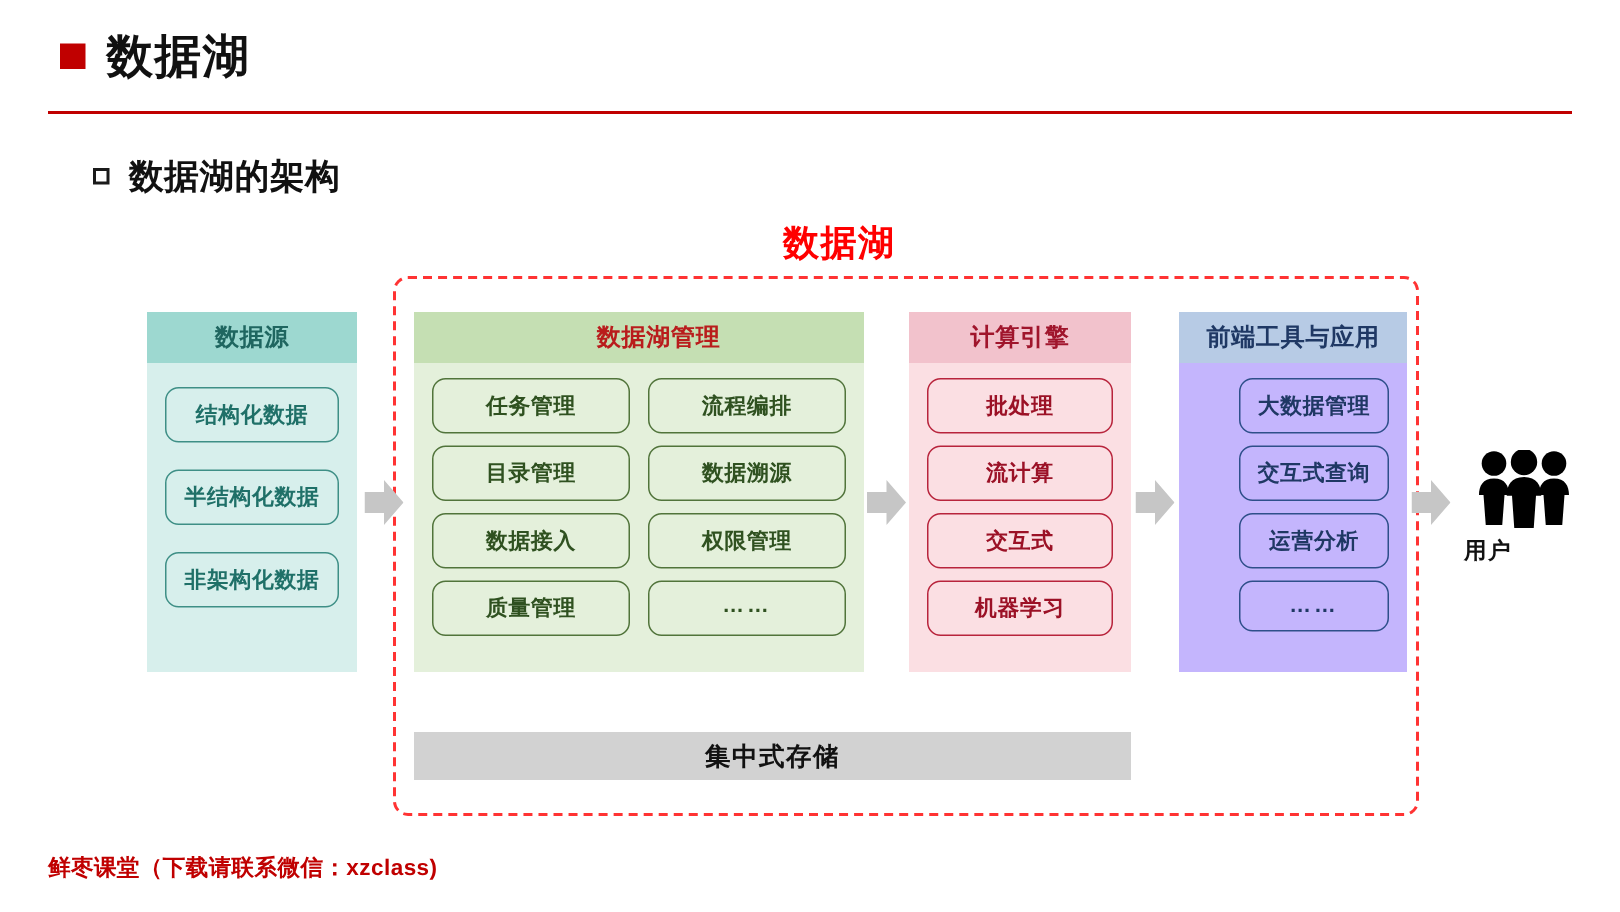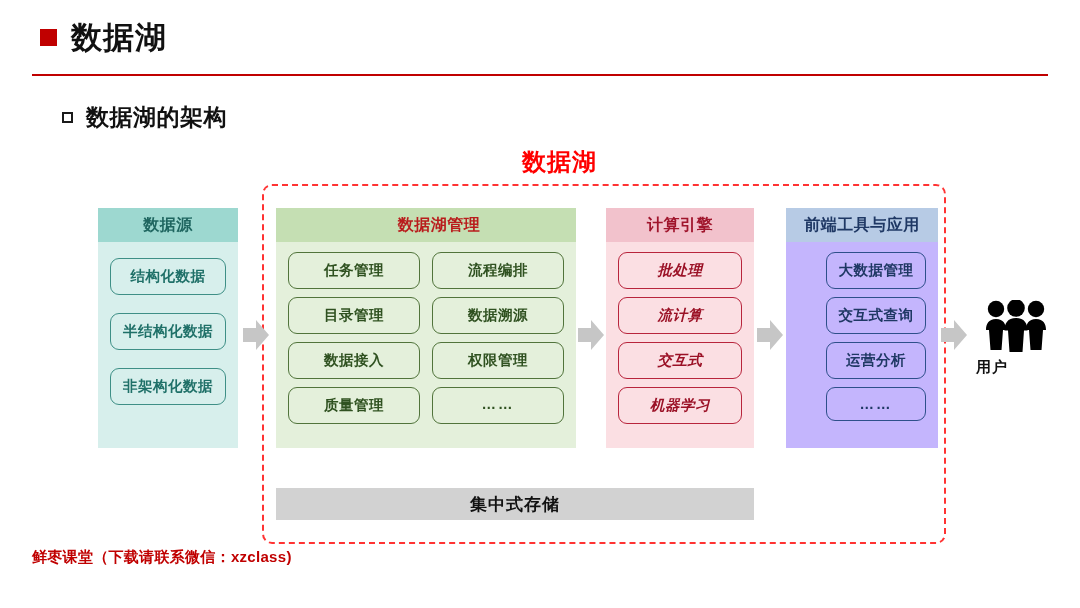--- a/index.html
+++ b/index.html
@@ -186,21 +186,20 @@
     background: #F2C2CC;
     color: #A0152C;
   }
   #col-engine .col-body {
     gap: 8px;
     padding-top: 10px;
   }
   #col-engine .chip {
     border-color: #B8243C;
     color: #9B1126;
-    font-style: italic;
   }
 
   
   #col-frontend {
     left: 786px;
     top: 68px;
     width: 152px;
     height: 240px;
     background: #c4b5fd;
   }
@@ -289,21 +288,21 @@
     font-size: 17px;
     font-weight: bold;
     color: #111111;
     letter-spacing: 1px;
   }
 
   
   .footer {
     position: absolute;
     left: 32px;
-    top: 548px;
+    top: 569px;
     font-size: 15px;
     font-weight: bold;
     color: #C00000;
     letter-spacing: 0.3px;
   }
 </style>
 </head>
 <body>
 
 <div class="slide-title">

